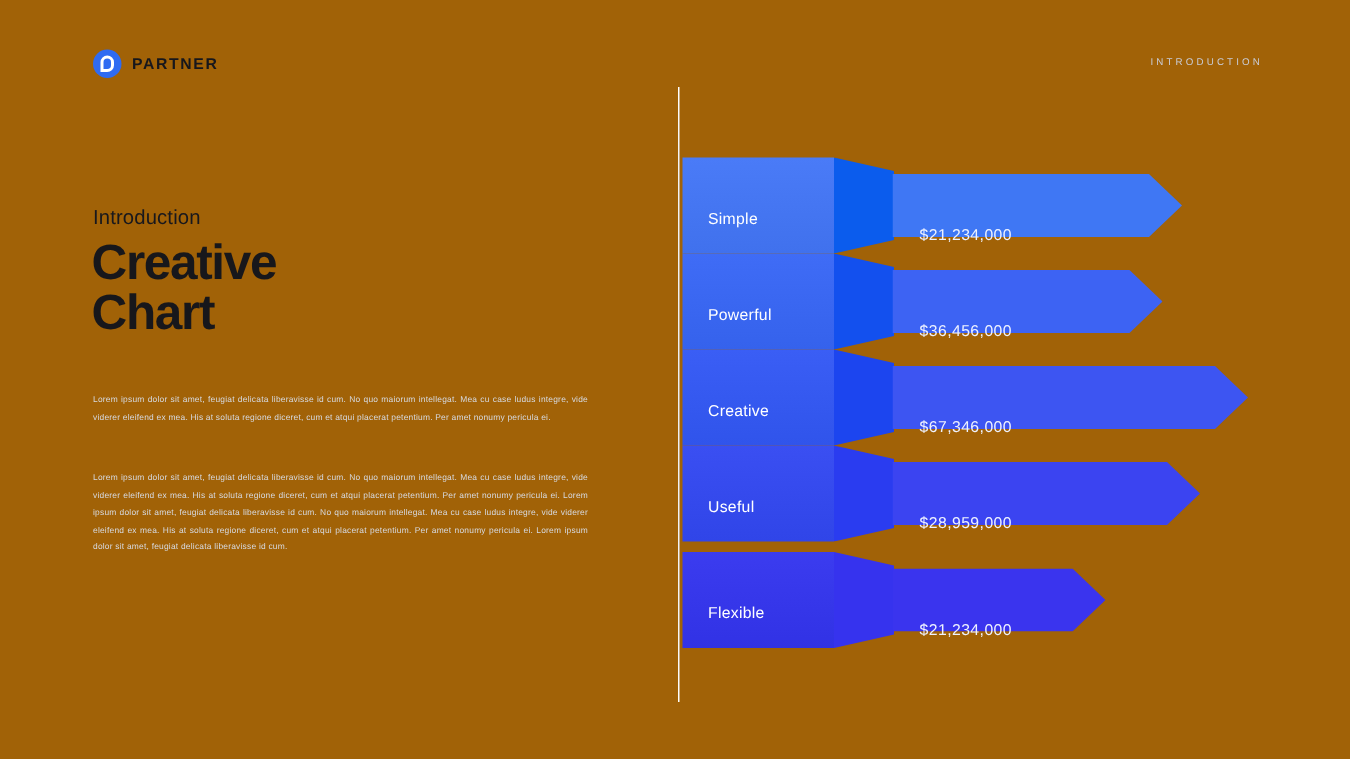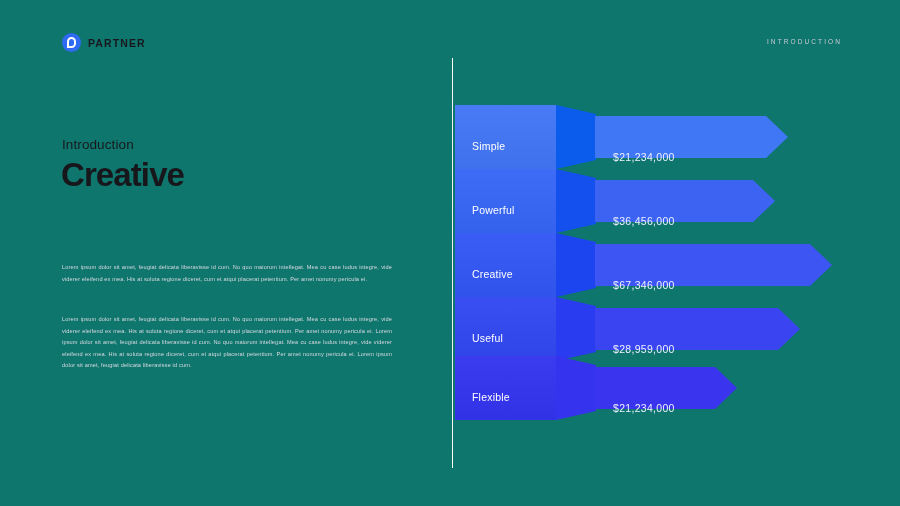--- a/index.html
+++ b/index.html
@@ -1,17 +1,17 @@
 <!DOCTYPE html>
 <html><head>
 <meta charset="utf-8">
 <style>
   html,body{margin:0;padding:0;}
   body{width:900px;height:506px;background:#ffffff;font-family:"Liberation Sans",sans-serif;overflow:hidden;position:relative;}
-  .slide{position:absolute;inset:0;background:#0f766e;}
+  .slide{position:absolute;inset:0;background:#a16207;}
 
   
   .logo{position:absolute;left:62px;top:33px;display:flex;align-items:center;gap:7px;}
   .logo-mark{width:19px;height:19px;border-radius:50%;background:#2f6bf2;position:relative;flex:none;}
   .logo-mark:before{content:"";position:absolute;left:5px;top:4px;width:9px;height:11px;border:2.4px solid #fff;border-radius:5px 5px 5px 0;box-sizing:border-box;}
   .logo-text{font-size:10.5px;font-weight:bold;letter-spacing:1.1px;color:#17171c;}
   .eyebrow-right{position:absolute;right:58px;top:38px;font-size:6.5px;letter-spacing:2.1px;color:#c9ccd6;}
 
   
   .kicker{position:absolute;left:62px;top:137px;font-size:13.5px;color:#18181d;letter-spacing:.1px;}
@@ -43,20 +43,21 @@
 
   <div class="logo">
     <span class="logo-mark"></span>
     <span class="logo-text">PARTNER</span>
   </div>
   <div class="eyebrow-right">INTRODUCTION</div>
 
   <div class="kicker">Introduction</div>
   <div class="title">
     <span>Creative</span>
+    <span>Chart</span>
   </div>
   <div class="para p1">Lorem ipsum dolor sit amet, feugiat delicata liberavisse id cum. No quo maiorum intellegat. Mea cu case ludus integre, vide viderer eleifend ex mea. His at soluta regione diceret, cum et atqui placerat petentium. Per amet nonumy pericula ei.</div>
   <div class="para p2">Lorem ipsum dolor sit amet, feugiat delicata liberavisse id cum. No quo maiorum intellegat. Mea cu case ludus integre, vide viderer eleifend ex mea. His at soluta regione diceret, cum et atqui placerat petentium. Per amet nonumy pericula ei. Lorem ipsum dolor sit amet, feugiat delicata liberavisse id cum. No quo maiorum intellegat. Mea cu case ludus integre, vide viderer eleifend ex mea. His at soluta regione diceret, cum et atqui placerat petentium. Per amet nonumy pericula ei. Lorem ipsum dolor sit amet, feugiat delicata liberavisse id cum.</div>
 
   <div class="divider"></div>
 
   <div class="chart" id="chart">
       <div class="row" style="top: 105px; width: 721px;">
         <div class="label-box">
           <div class="face" style="background: linear-gradient(rgb(74, 123, 247), rgb(64, 113, 237));"></div>
@@ -110,21 +111,21 @@
             <polygon points="0,0 40,9 40,55 0,64" fill="#2a3cf0"></polygon>
           </svg></div>
         <div class="label-text">Useful</div>
         <div class="bar" style="left: 595px; width: 205px;">
           <svg width="205" height="42" viewBox="0 0 205 42">
             <polygon points="0,0 183,0 205,21 183,42 0,42" fill="#3b44f1"></polygon>
           </svg>
           <div class="bar-value">$28,959,000</div>
         </div>
       </div>
-      <div class="row" style="top: 356px; width: 720px;">
+      <div class="row" style="top: 368px; width: 720px;">
         <div class="label-box">
           <div class="face" style="background: linear-gradient(rgb(59, 60, 239), rgb(49, 50, 229));"></div>
         </div>
         <div class="wedge"><svg width="40" height="64" viewBox="0 0 40 64">
             <polygon points="0,0 40,9 40,55 0,64" fill="#3633ee"></polygon>
           </svg></div>
         <div class="label-text">Flexible</div>
         <div class="bar" style="left: 595px; width: 142px;">
           <svg width="142" height="42" viewBox="0 0 142 42">
             <polygon points="0,0 120,0 142,21 120,42 0,42" fill="#3a34ee"></polygon>

